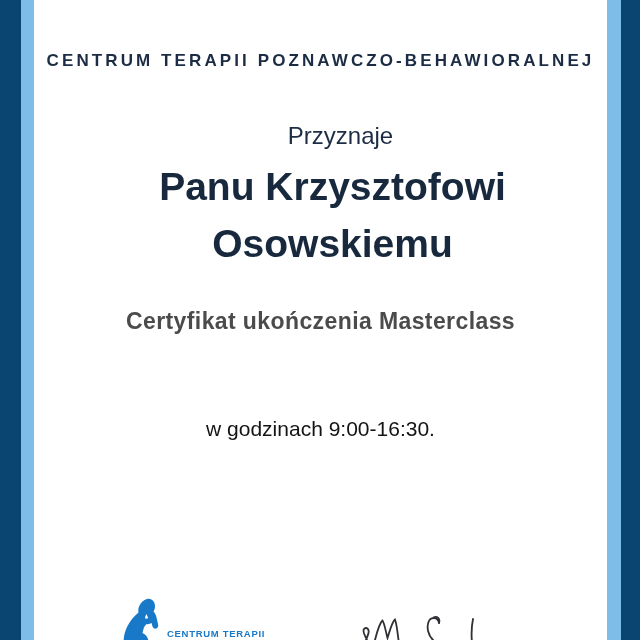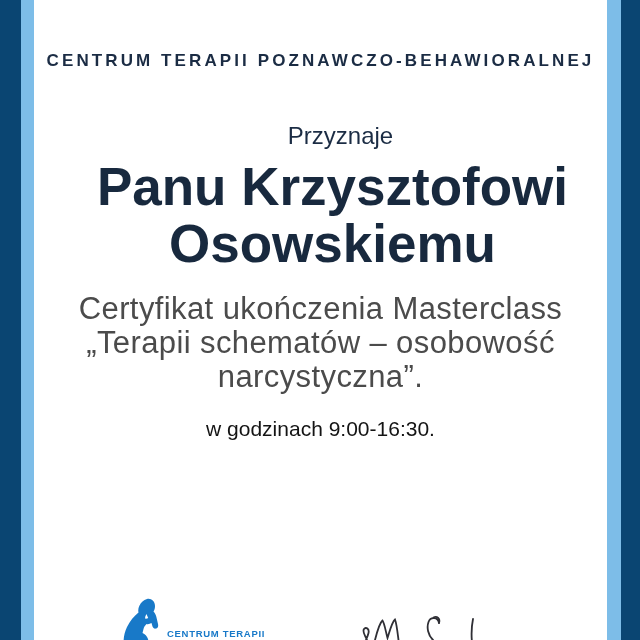--- a/index.html
+++ b/index.html
@@ -47,32 +47,32 @@
     top: 122px;
     font-size: 24px;
     font-weight: 400;
     color: var(--heading, #2f3949);
     padding-left: 40px;
   }
   .recipient {
     position: absolute;
     left: 0; right: 0;
     top: 158px;
-    font-size: 53px;
+    font-size: 39px;
     font-weight: 700;
     line-height: 57px;
     color: var(--name, #18293e);
     margin-left: 24px;
   }
   .certificate-text {
     position: absolute;
     left: -20px; right: -20px;
-    top: 292px;
-    font-size: 31px;
-    font-weight: 400;
+    top: 304px;
+    font-size: 23px;
+    font-weight: 700;
     letter-spacing: 0.4px;
     line-height: 34px;
     color: var(--muted, #4b4b4b);
   }
   .workshop-text {
     position: absolute;
     left: 0; right: 0;
     top: 415px;
     font-size: 21px;
     font-weight: 500;
@@ -125,21 +125,20 @@
 
   <div class="presents">Przyznaje</div>
 
   <div class="recipient">
     <div>Panu Krzysztofowi</div>
     <div>Osowskiemu</div>
   </div>
 
   <div class="certificate-text">
     <div>Certyfikat ukończenia Masterclass</div>
-    <div>„Terapii schematów – osobowość narcystyczna”.</div>
   </div>
 
   <div class="workshop-text">
     <div>w godzinach 9:00-16:30.</div>
   </div>
 
 </div>
 
 <div class="logo">
   <svg class="logo-mark" viewBox="0 0 44 48" xmlns="http://www.w3.org/2000/svg">

